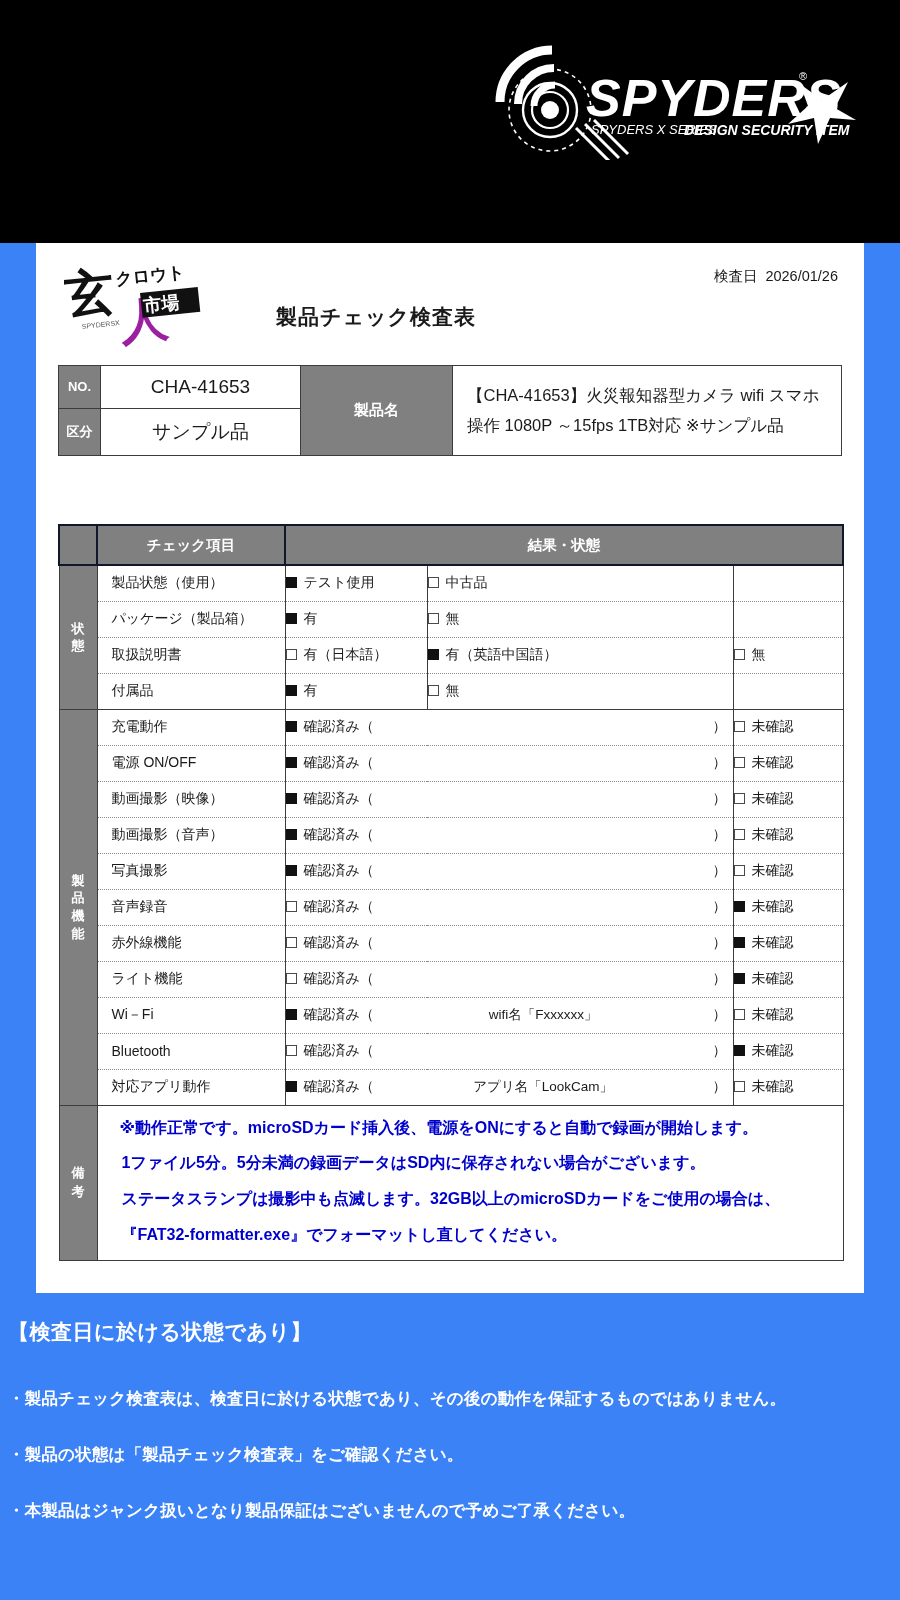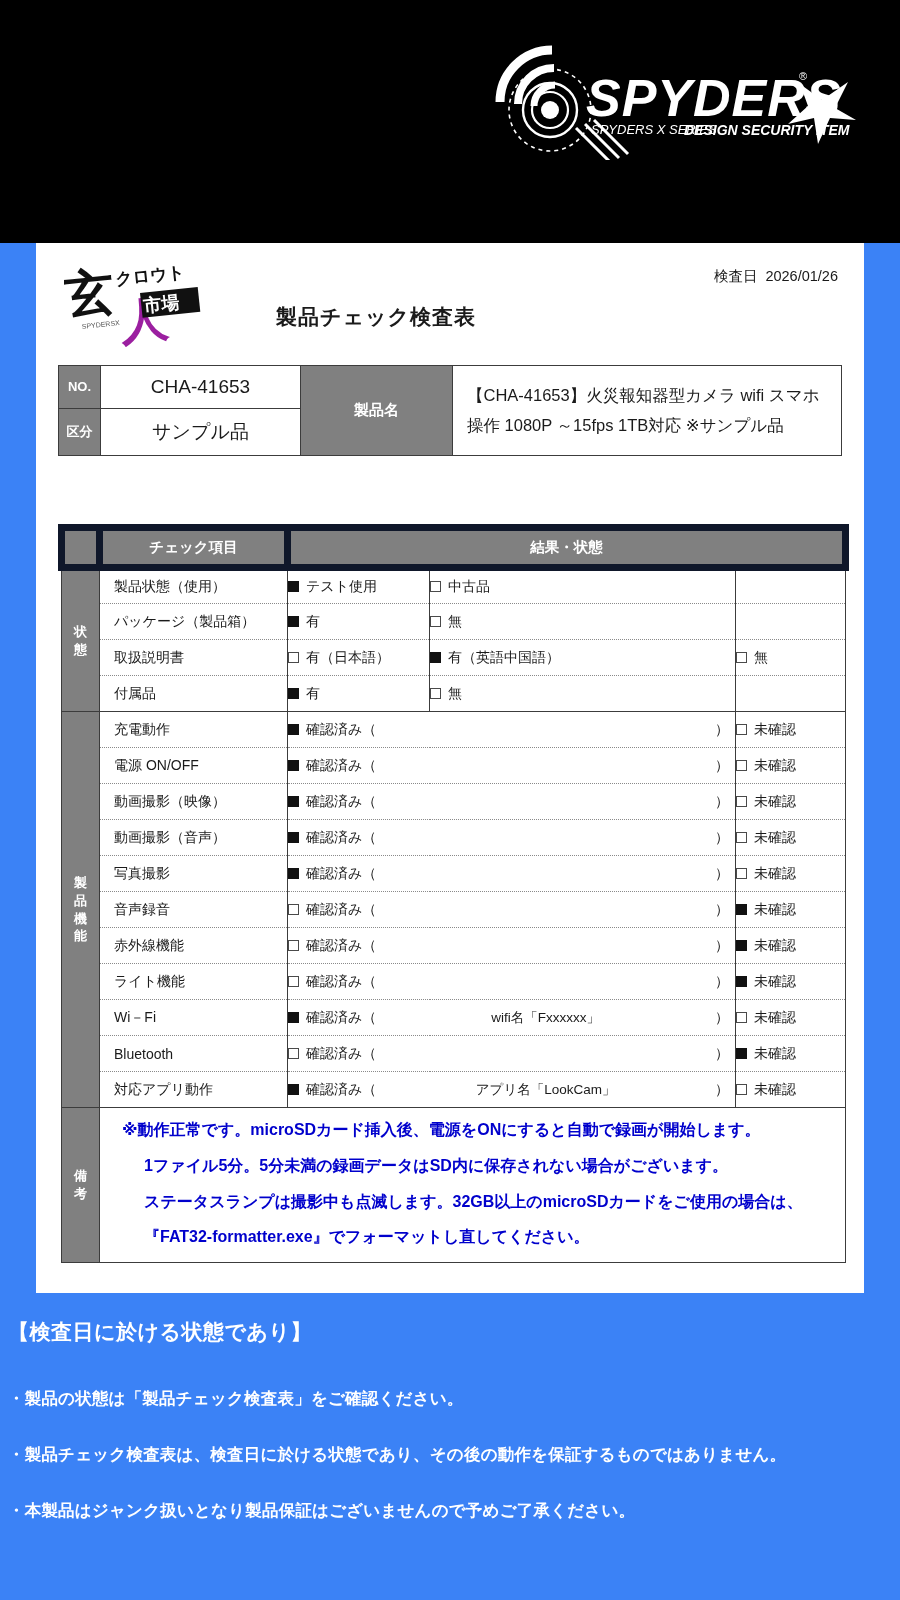--- a/index.html
+++ b/index.html
@@ -72,21 +72,21 @@
   }
 
   
   #check-table { top: 281px; }
   table.check { border-collapse: collapse; width: 784px; table-layout: fixed; }
   table.check td { vertical-align: middle; }
 
   .chk-head {
     background: #808080; color: #ffffff; font-weight: bold;
     font-size: 14.5px; text-align: center; height: 40px;
-    border: 7px solid #0f172a;
+    border: 2px solid #0f172a;
   }
   .chk-head.blank { background: #808080; }
 
   .sec-label {
     background: #808080; color: #ffffff; font-weight: bold;
     font-size: 13px; text-align: center; width: 38px;
     border: 1px solid #3c3c3c;
     line-height: 1.35; padding: 4px 0;
   }
   .item-cell {
@@ -124,21 +124,21 @@
   }
   .remarks-body {
     background: #ffffff; border: 1px solid #3c3c3c;
     padding: 14px 0 16px 0;
   }
   .remarks-body p {
     color: #0000cc; font-weight: bold; font-size: 16px;
     line-height: 1.05; padding: 0 0 0 22px; margin: 0 0 19px 0;
     white-space: nowrap;
   }
-  .remarks-body p.indent { padding-left: 44px; }
+  .remarks-body p.indent { padding-left: 24px; }
   .remarks-body p:last-child { margin-bottom: 0; }
 
   
   .footer {
     position: absolute; left: 0; top: 1318px; width: 900px;
     color: #ffffff;
   }
   .footer h2 {
     font-size: 21px; font-weight: bold; padding-left: 8px; margin-bottom: 42px;
     letter-spacing: 0.5px;
@@ -399,19 +399,19 @@
             </tr>
           </tbody>
       </table>
     </div>
 
   </div>
 
   <div class="footer">
     <h2>【検査日に於ける状態であり】</h2>
     <ul id="footer-list">
+        <li>・製品チェック検査表は、検査日に於ける状態であり、その後の動作を保証するものではありません。</li>
         <li>・製品の状態は「製品チェック検査表」をご確認ください。</li>
-        <li>・製品チェック検査表は、検査日に於ける状態であり、その後の動作を保証するものではありません。</li>
         <li>・本製品はジャンク扱いとなり製品保証はございませんので予めご了承ください。</li>
       </ul>
   </div>
 
 </div>
 
 </body></html>

